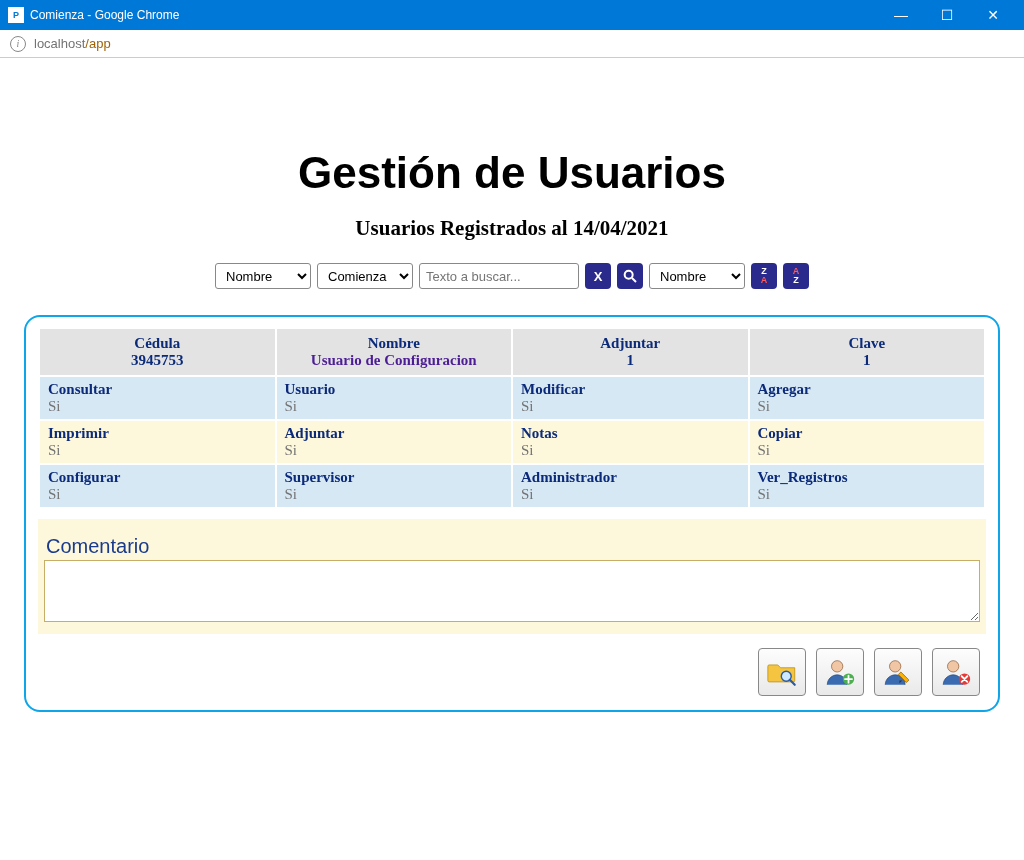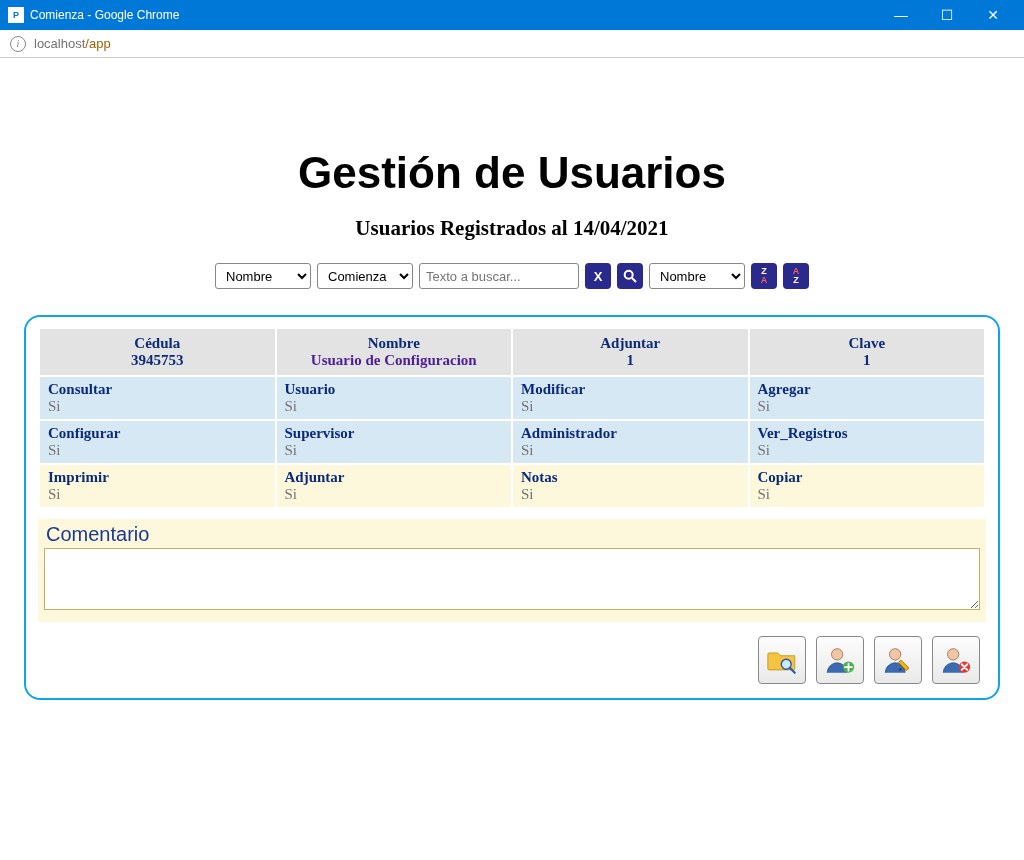--- a/index.html
+++ b/index.html
@@ -159,21 +159,21 @@
   .perm-row td {
     font-family: "Times New Roman", serif;
   }
   .perm-row.blue td { background: #d7e8f5; }
   .perm-row.yellow td { background: #fdf8dc; }
   .perm-label { color: #0b2a7a; font-weight: bold; display:block; }
   .perm-value { color: #737373; display:block; }
   .comentario-wrap {
     margin-top: 10px;
     background: #fdf8dc;
-    padding: 4px 6px 8px 6px;
+    padding: 16px 6px 8px 6px;
   }
   .comentario-label {
     color: #1a3a8c;
     font-size: 20px;
     font-family: Arial, sans-serif;
     padding-left: 2px;
     margin-bottom: 2px;
   }
   .comentario-box {
     width: 100%;
@@ -296,53 +296,53 @@
             </td>
             <td>
               <span class="perm-label">Modificar</span>
               <span class="perm-value">Si</span>
             </td>
             <td>
               <span class="perm-label">Agregar</span>
               <span class="perm-value">Si</span>
             </td>
           </tr>
+          <tr class="perm-row yellow">
+            <td>
+              <span class="perm-label">Imprimir</span>
+              <span class="perm-value">Si</span>
+            </td>
+            <td>
+              <span class="perm-label">Adjuntar</span>
+              <span class="perm-value">Si</span>
+            </td>
+            <td>
+              <span class="perm-label">Notas</span>
+              <span class="perm-value">Si</span>
+            </td>
+            <td>
+              <span class="perm-label">Copiar</span>
+              <span class="perm-value">Si</span>
+            </td>
+          </tr>
           <tr class="perm-row blue">
             <td>
               <span class="perm-label">Configurar</span>
               <span class="perm-value">Si</span>
             </td>
             <td>
               <span class="perm-label">Supervisor</span>
               <span class="perm-value">Si</span>
             </td>
             <td>
               <span class="perm-label">Administrador</span>
               <span class="perm-value">Si</span>
             </td>
             <td>
               <span class="perm-label">Ver_Registros</span>
-              <span class="perm-value">Si</span>
-            </td>
-          </tr>
-          <tr class="perm-row yellow">
-            <td>
-              <span class="perm-label">Imprimir</span>
-              <span class="perm-value">Si</span>
-            </td>
-            <td>
-              <span class="perm-label">Adjuntar</span>
-              <span class="perm-value">Si</span>
-            </td>
-            <td>
-              <span class="perm-label">Notas</span>
-              <span class="perm-value">Si</span>
-            </td>
-            <td>
-              <span class="perm-label">Copiar</span>
               <span class="perm-value">Si</span>
             </td>
           </tr>
         </tbody>
     </table>
 
     <div class="comentario-wrap">
       <div class="comentario-label">Comentario</div>
       <textarea class="comentario-box" style=""></textarea>
     </div>

